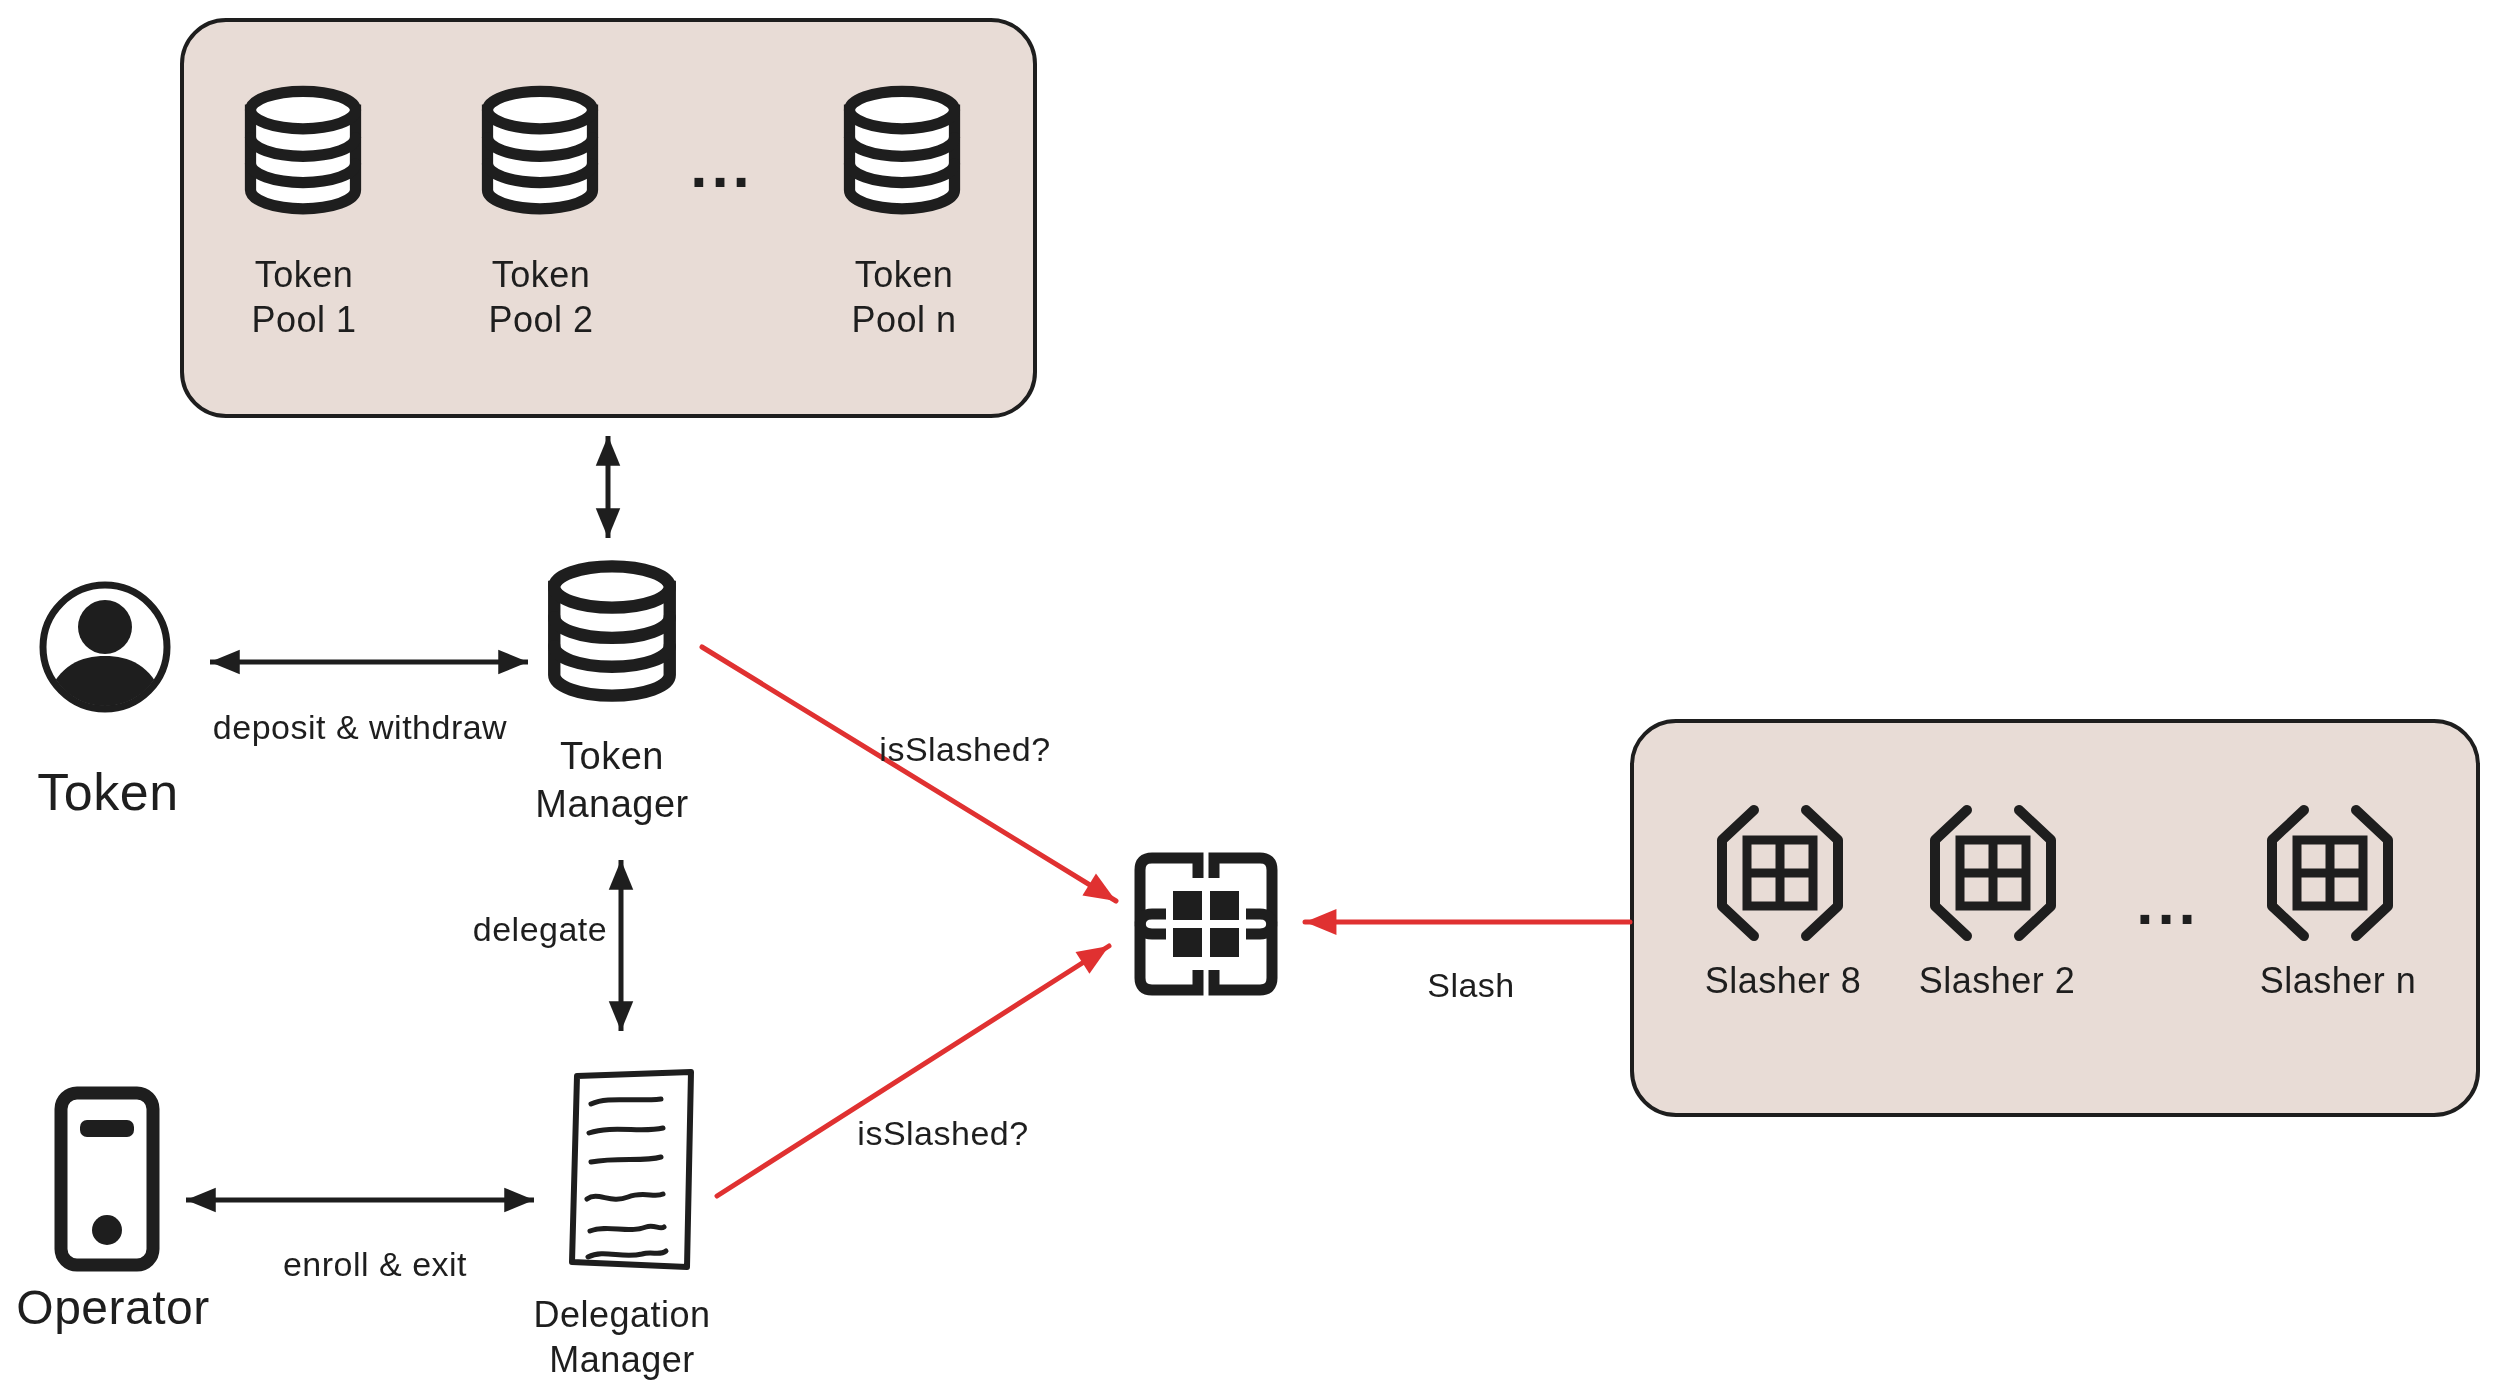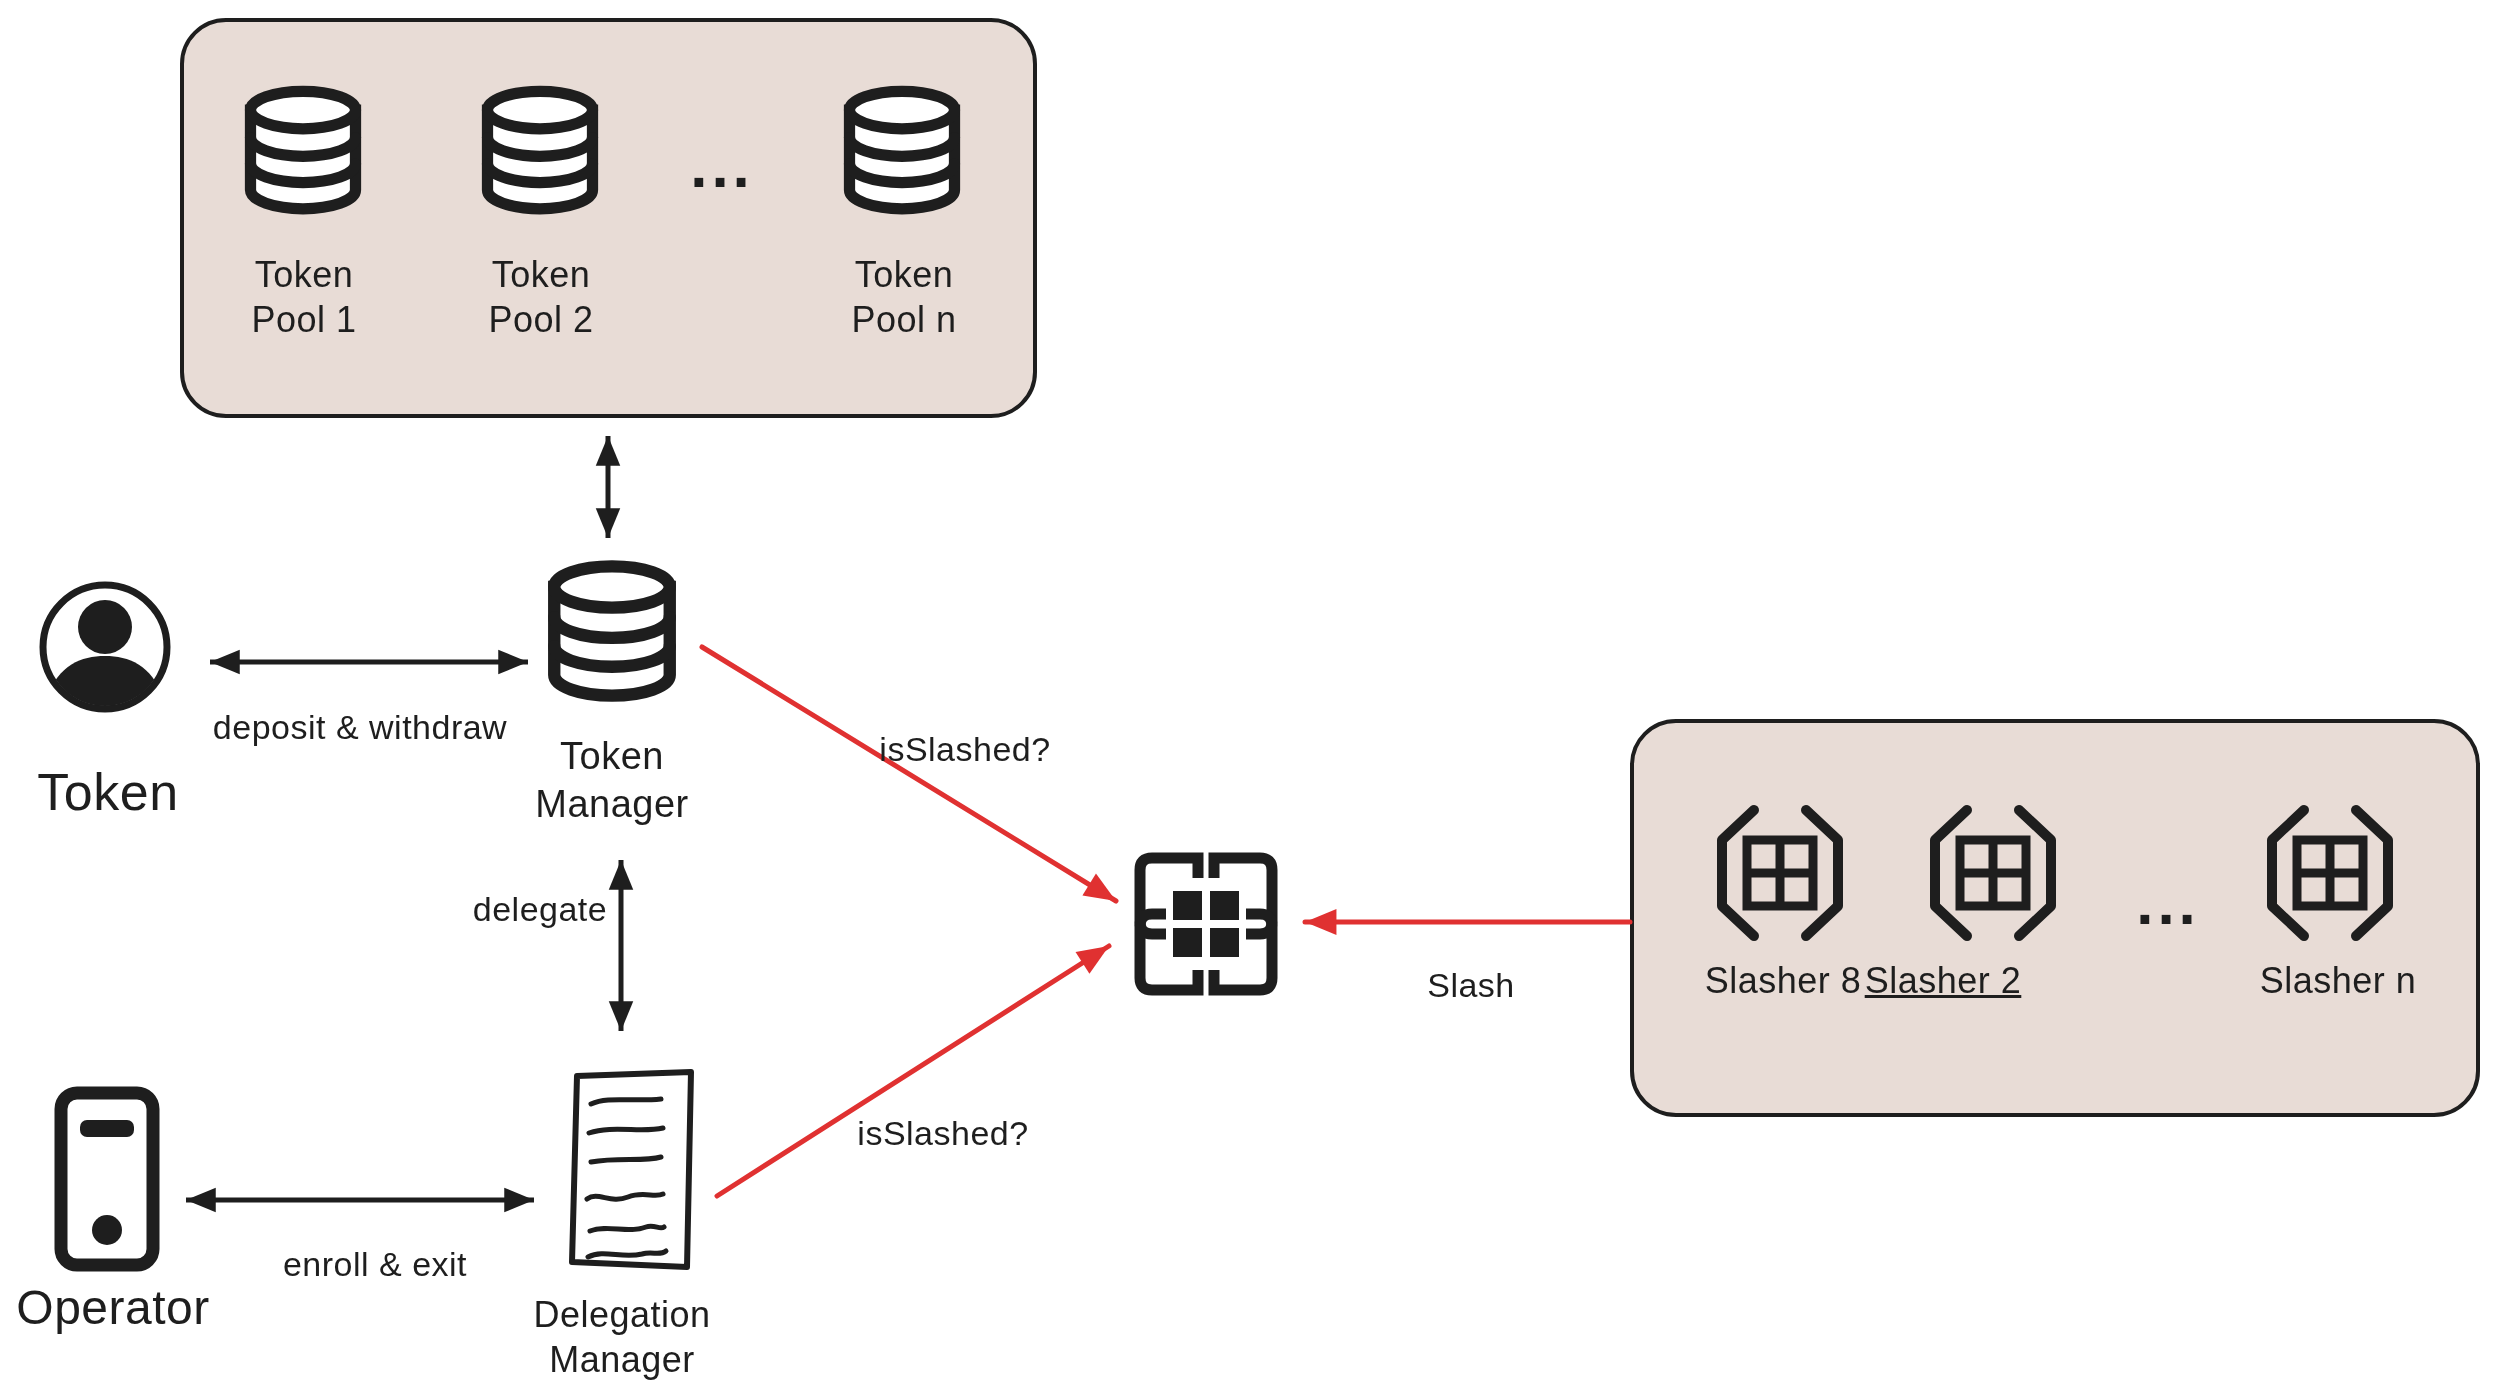--- a/index.html
+++ b/index.html
@@ -142,21 +142,21 @@
           </clipPath>
         </defs>
       <circle cx="70" cy="70" r="62" class="wh-f ink-st" stroke-width="7"></circle>
       <circle cx="70" cy="50" r="27" class="ink-f"></circle>
       <path clip-path="url(#pclip)" class="ink-f" d="M12,120 C24,88 46,79 70,79 C94,79 116,88 128,120 C112,136 92,142 70,142 C48,142 28,136 12,120 Z"></path>
     </svg>
   </div>
   <div class="lbl f-actor" style="left:108px;top:760px;">Token</div>
   <div class="lbl f-edge" style="left:360px;top:706px;">deposit &amp; withdraw</div>
 
-  <div class="lbl f-edge" style="left:540px;top:888px;">delegate</div>
+  <div class="lbl f-edge" style="left:540px;top:908px;">delegate</div>
 
   <div class="abs" style="left:560px;top:1063px;">
     <svg width="145" height="215" viewBox="0 0 145 215">
       <path class="wh-f ink-st" stroke-width="6" stroke-linejoin="round" d="M17,13 L131,9 L127,204 L12,199 Z"></path>
       <path class="no-f ink-st" stroke-width="5" stroke-linecap="round" d="M31,41 C48,33 72,39 101,36"></path>
       <path class="no-f ink-st" stroke-width="5" stroke-linecap="round" d="M29,70 C52,62 82,70 103,65"></path>
       <path class="no-f ink-st" stroke-width="5" stroke-linecap="round" d="M31,99 C58,94 84,99 101,94"></path>
       <path class="no-f ink-st" stroke-width="5" stroke-linecap="round" d="M27,136 C38,128 50,141 68,134 C83,128 95,135 103,131"></path>
       <path class="no-f ink-st" stroke-width="5" stroke-linecap="round" d="M30,168 C48,161 68,171 86,164 C94,161 100,167 104,164"></path>
       <path class="no-f ink-st" stroke-width="5" stroke-linecap="round" d="M28,194 C44,186 62,196 82,191 C92,188 100,193 106,188"></path>
@@ -218,16 +218,16 @@
       <polyline points="106,12 138,42 138,108 106,138" class="no-f ink-st" stroke-width="10" stroke-linecap="round" stroke-linejoin="round"></polyline>
       <rect x="47" y="42" width="66" height="66" class="no-f ink-st" stroke-width="9"></rect>
       <line x1="80" y1="42" x2="80" y2="108" class="ink-st" stroke-width="9"></line>
       <line x1="47" y1="75" x2="113" y2="75" class="ink-st" stroke-width="9"></line>
     </svg>
   </div>
 
   <div class="lbl f-dots" style="left:2168px;top:872px;">...</div>
 
   <div class="lbl f-pool" style="left:1783px;top:958px;">Slasher 8</div>
-  <div class="lbl f-pool" style="left:1943px;top:958px;text-decoration:underline;">Slasher 2</div>
+  <div class="lbl f-pool" style="left:1997px;top:958px;">Slasher 2</div>
   <div class="lbl f-pool" style="left:2338px;top:958px;">Slasher n</div>
 
 </div>
 
 </body></html>

